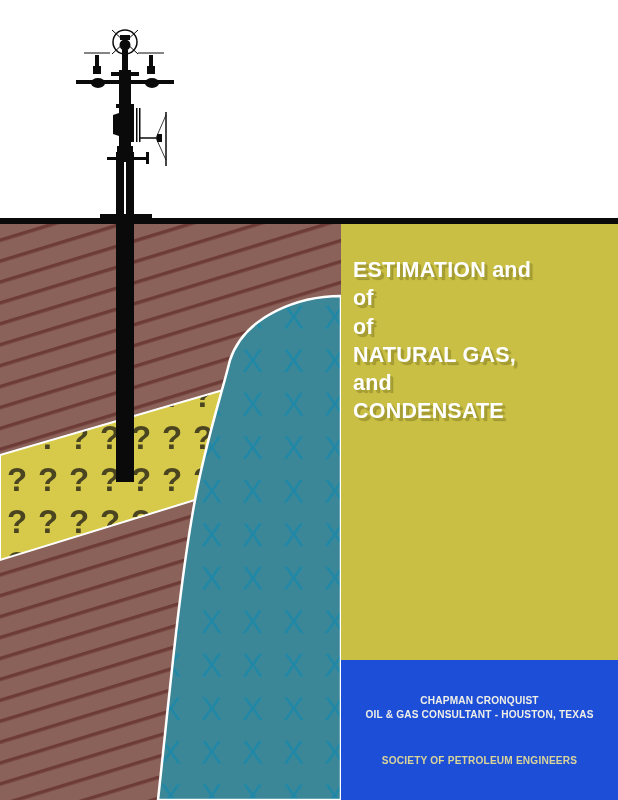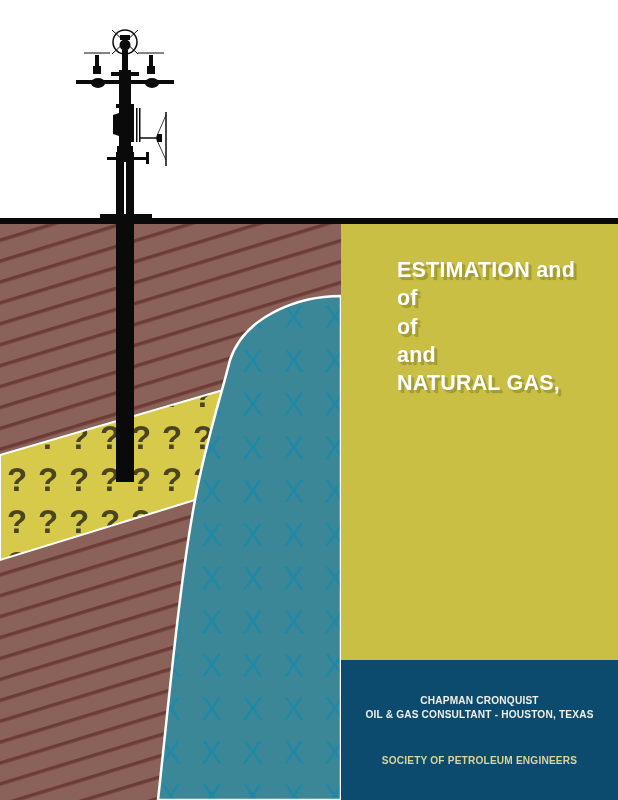--- a/index.html
+++ b/index.html
@@ -1,21 +1,21 @@
 <!DOCTYPE html>
 <html><head>
 <meta charset="utf-8">
 <style>
   html, body { margin:0; padding:0; }
   body { width:618px; height:800px; overflow:hidden; background:#ffffff; position:relative; font-family:"Liberation Sans", sans-serif; }
   #art { position:absolute; left:0; top:0; width:618px; height:800px; }
   .title-panel { position:absolute; left:341px; top:224px; width:277px; height:436px; background:#c9bf44; }
   .title-text { position:absolute; left:12px; top:32px; margin:0; color:#ffffff; font-family:"Liberation Sans", sans-serif; font-weight:bold; font-size:21.5px; line-height:28.3px; letter-spacing:0.2px; text-shadow: 2px 2px 0 #a8a034, 3px 3px 1px #9c9430; }
-  .title-text span { display:block; white-space:nowrap;margin-left:44px; }
-  .bottom-panel { position:absolute; left:341px; top:660px; width:277px; height:140px; background:#0c4a6e; text-align:center; }
+  .title-text span { display:block; white-space:nowrap; }
+  .bottom-panel { position:absolute; left:341px; top:660px; width:277px; height:140px; background:#1d4ed8; text-align:center; }
   .author { position:absolute; top:33px; left:0; width:100%; color:#efefe6; font-family:"Liberation Sans Narrow", "Liberation Sans", sans-serif; font-weight:bold; font-size:11px; line-height:14px; transform:scaleX(0.92); letter-spacing:0.2px; }
   .author span { display:block; }
   .publisher { position:absolute; top:94px; left:0; width:100%; color:#d9d49a; font-weight:bold; font-size:11px; transform:scaleX(0.92); letter-spacing:0.2px; }
 </style>
 </head>
 <body>
 
 <svg id="art" viewBox="0 0 618 800" xmlns="http://www.w3.org/2000/svg">
   <defs>
     <pattern id="stripes" patternUnits="userSpaceOnUse" width="40" height="20" patternTransform="rotate(-17)">
@@ -90,22 +90,23 @@
     <rect x="107" y="157" width="42" height="3" stroke="none"></rect>
     <rect x="146" y="152" width="3" height="12" stroke="none"></rect>
   </g>
 </svg>
 
 <div class="title-panel">
   <h1 class="title-text">
     <span>ESTIMATION and</span>
     <span>of</span>
     <span>of</span>
+    <span>NATURAL GAS,</span>
     <span>and</span>
-    <span>NATURAL GAS,</span>
+    <span>CONDENSATE</span>
   </h1>
 </div>
 
 <div class="bottom-panel">
   <div class="author">
     <span>CHAPMAN CRONQUIST</span>
     <span>OIL &amp; GAS CONSULTANT - HOUSTON, TEXAS</span>
   </div>
   <div class="publisher">SOCIETY OF PETROLEUM ENGINEERS</div>
 </div>

